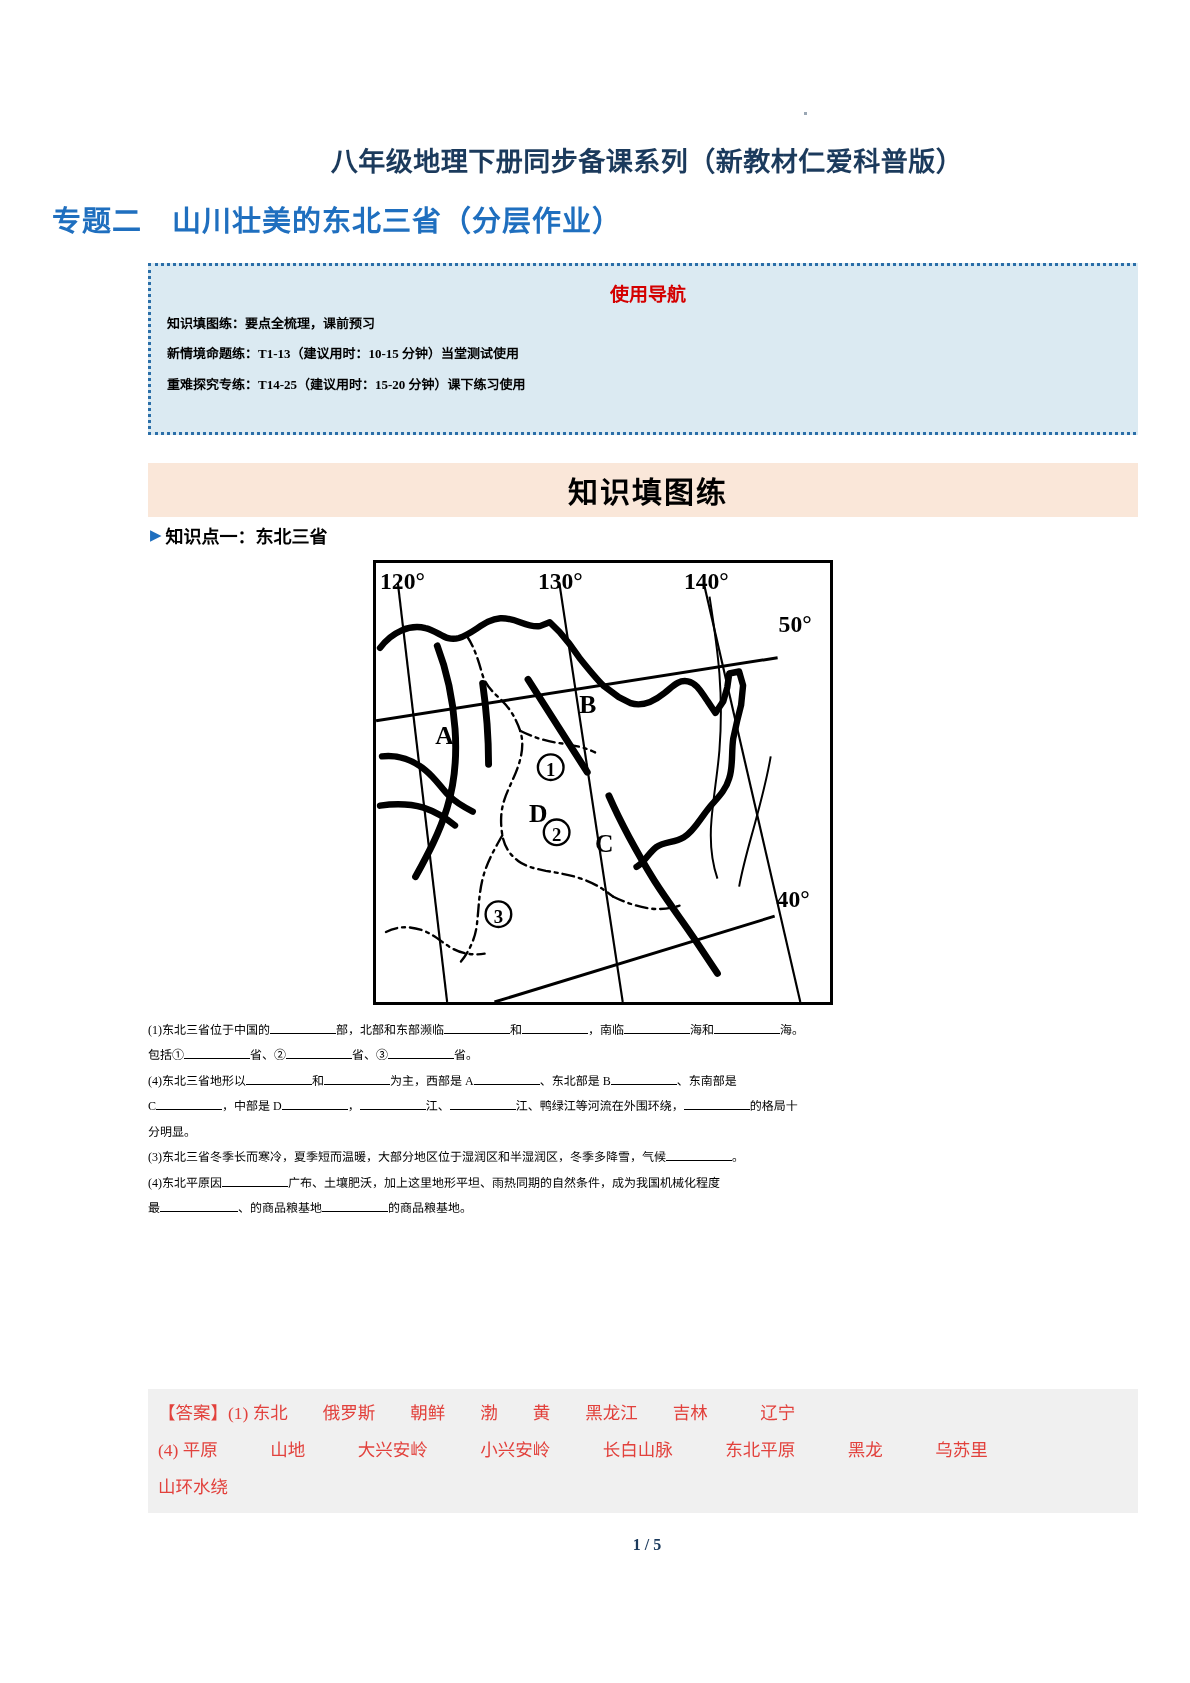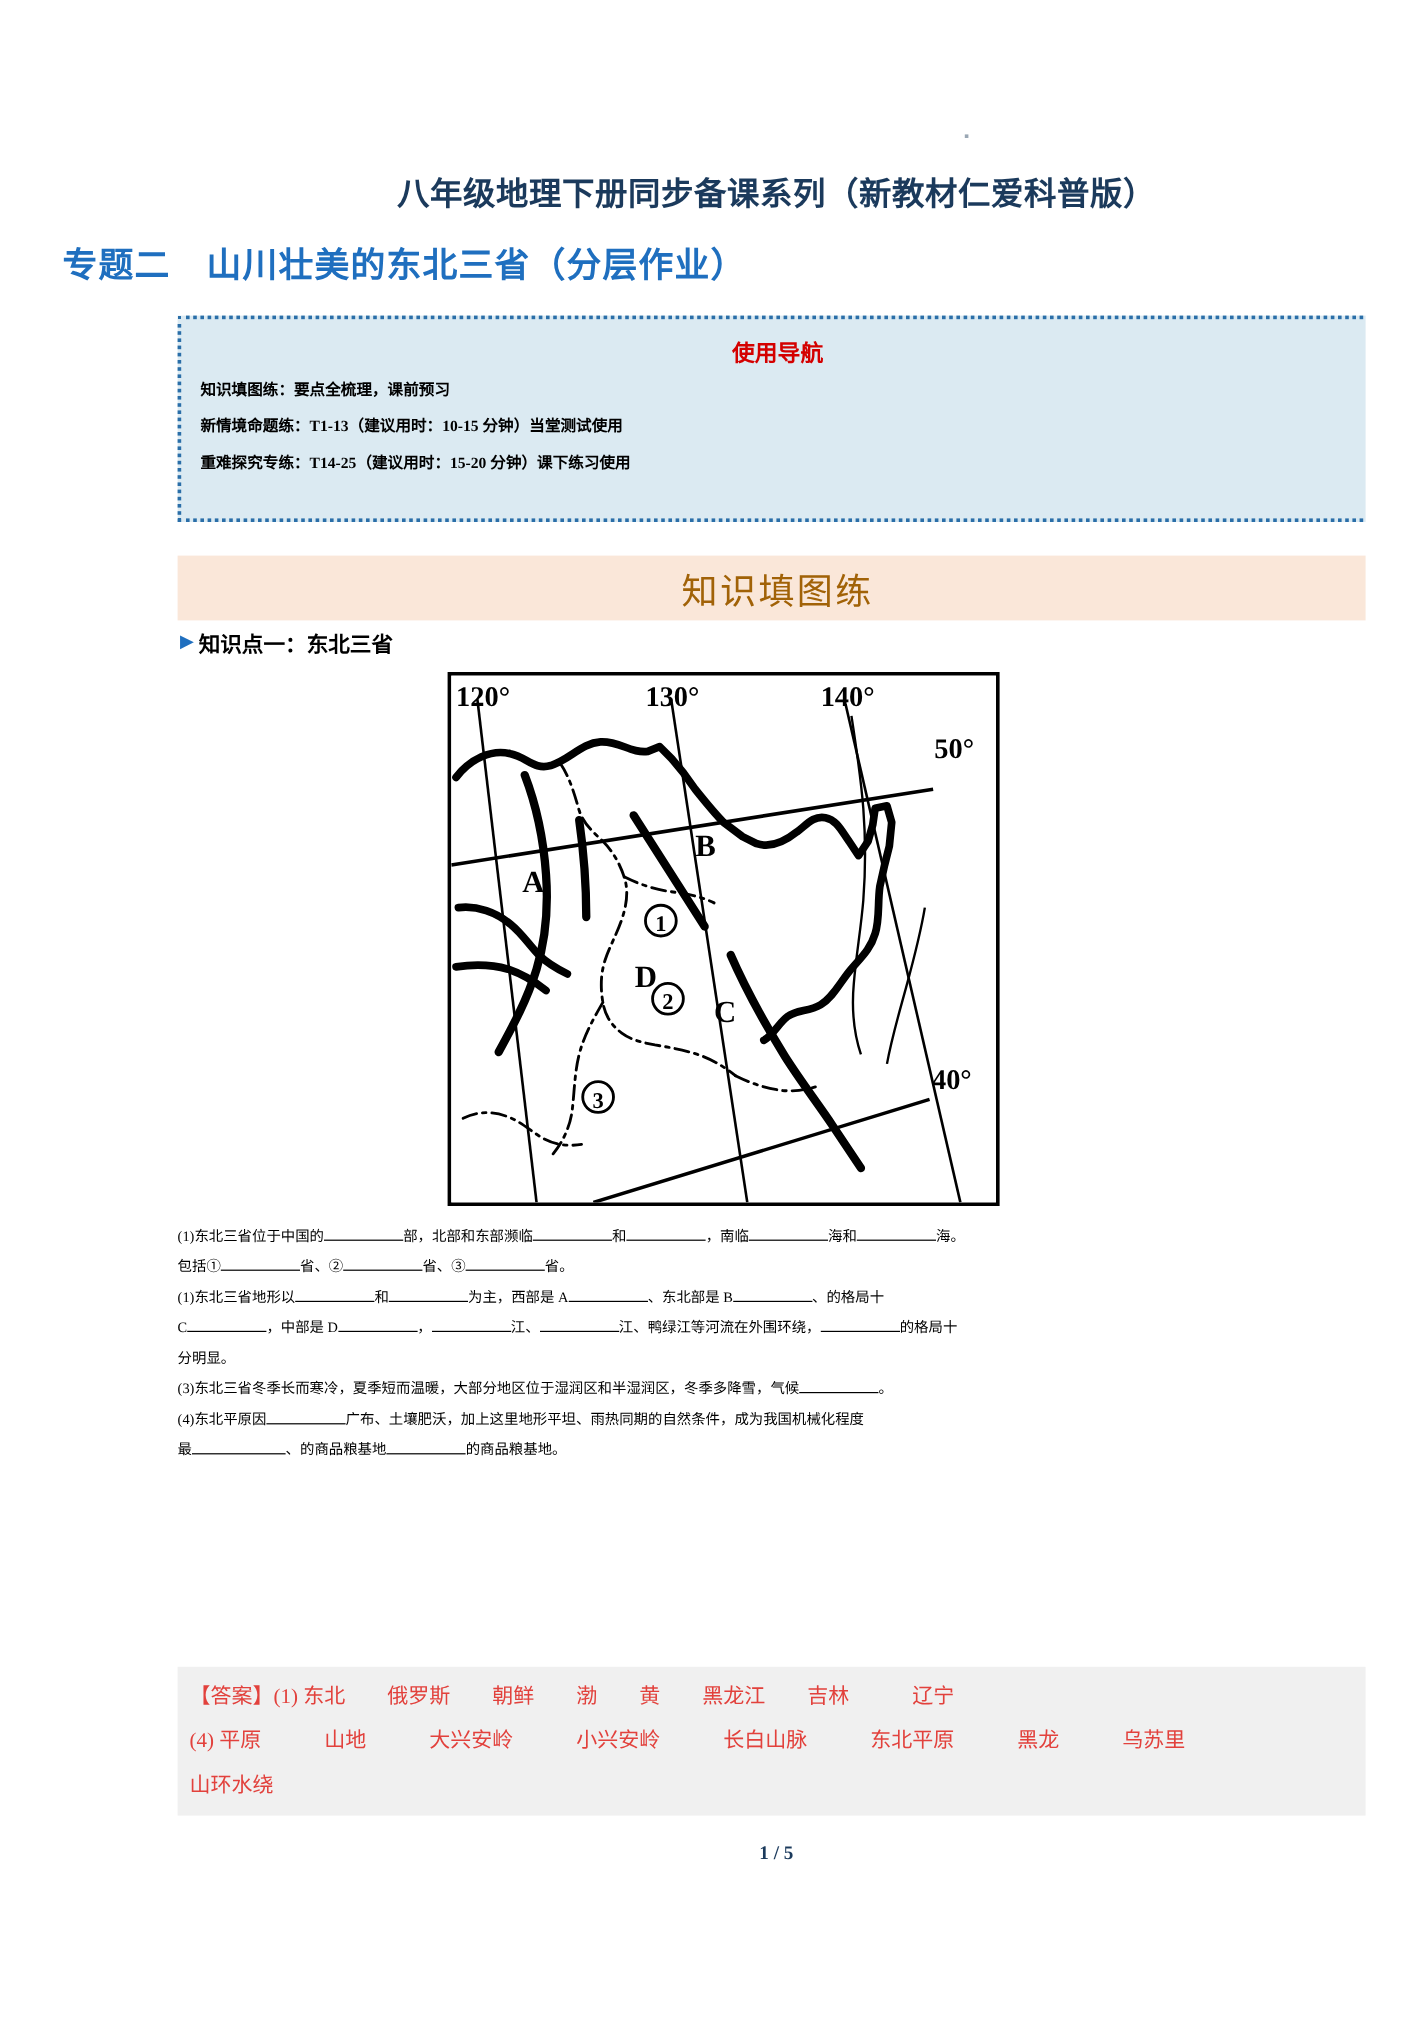--- a/index.html
+++ b/index.html
@@ -82,22 +82,22 @@
     left: 96px;
     top: 463px;
     width: 1000px;
     height: 54px;
     background: #fae7d9;
     display: flex;
     align-items: center;
     justify-content: center;
   }
   .section-banner-text {
-    color: #a16207;
-    font-weight: normal;
+    color: #000000;
+    font-weight: bold;
     font-size: 30px;
     letter-spacing: 2px;
     font-family: "Liberation Serif", "DejaVu Serif", serif;
   }
 
   
   .kp-line {
     position: absolute;
     left: 98px;
     top: 522px;
@@ -302,21 +302,21 @@
         </g>
       </g>
     </svg>
   </div>
 
   <div class="qbody">
     <p><span>(1)东北三省位于中国的</span><span class="blank b-md"></span><span>部，北部和东部濒临</span><span class="blank b-md"></span><span>和</span><span class="blank b-md"></span><span>，南临</span><span class="blank b-md"></span><span>海和</span><span class="blank b-md"></span><span>海。</span></p>
 
     <p><span>包括①</span><span class="blank b-md"></span><span>省、②</span><span class="blank b-md"></span><span>省、③</span><span class="blank b-md"></span><span>省。</span></p>
 
-    <p><span>(1)东北三省地形以</span><span class="blank b-md"></span><span>和</span><span class="blank b-md"></span><span>为主，西部是 A</span><span class="blank b-md"></span><span>、东北部是 B</span><span class="blank b-md"></span><span>、的格局十</span></p>
+    <p><span>(4)东北三省地形以</span><span class="blank b-md"></span><span>和</span><span class="blank b-md"></span><span>为主，西部是 A</span><span class="blank b-md"></span><span>、东北部是 B</span><span class="blank b-md"></span><span>、东南部是</span></p>
 
     <p><span>C</span><span class="blank b-md"></span><span>，中部是 D</span><span class="blank b-md"></span><span>，</span><span class="blank b-md"></span><span>江、</span><span class="blank b-md"></span><span>江、鸭绿江等河流在外围环绕，</span><span class="blank b-md"></span><span>的格局十</span></p>
 
     <p><span>分明显。</span></p>
 
     <p><span>(3)东北三省冬季长而寒冷，夏季短而温暖，大部分地区位于湿润区和半湿润区，冬季多降雪，气候</span><span class="blank b-md"></span><span>。</span></p>
 
     <p><span>(4)东北平原因</span><span class="blank b-md"></span><span>广布、土壤肥沃，加上这里地形平坦、雨热同期的自然条件，成为我国机械化程度</span></p>
 
     <p><span>最</span><span class="blank b-lg"></span><span>、的商品粮基地</span><span class="blank b-md"></span><span>的商品粮基地。</span></p>

